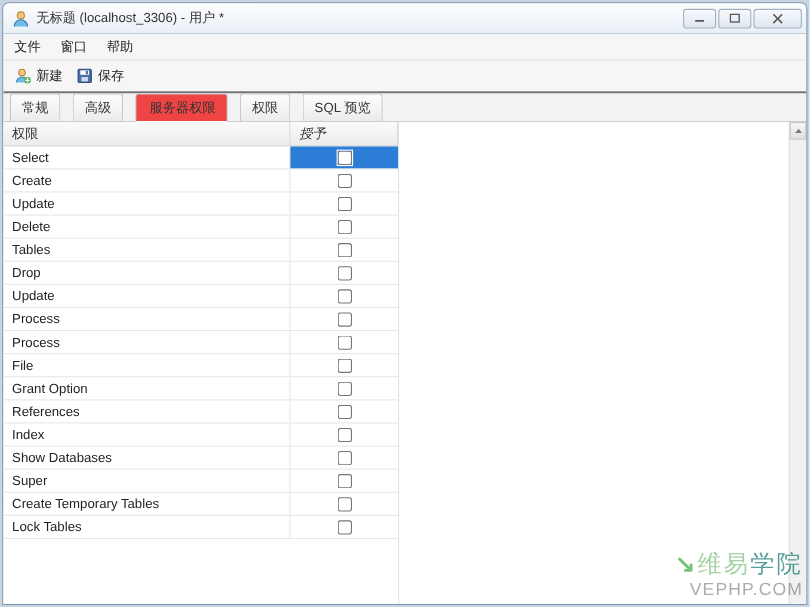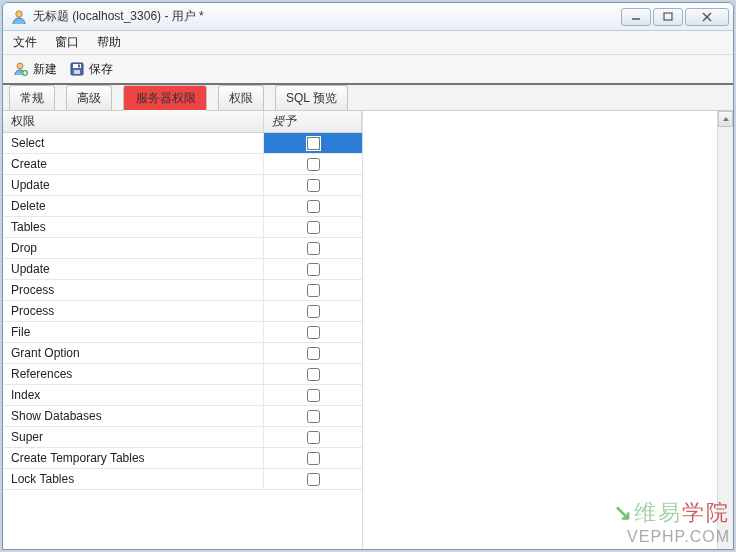--- a/index.html
+++ b/index.html
@@ -375,16 +375,16 @@
             </svg>
           </div>
       </div>
     </div>
   </div>
 
 </div>
 
 <div class="watermark">
   <div class="wm1">
-    <span class="accent">↘</span><span>维易</span><span style="color:#b91c1c">学院</span>
+    <span class="accent">↘</span><span>维易</span><span style="color:#0f766e">学院</span>
   </div>
   <div class="wm2">VEPHP.COM</div>
 </div>
 
 </body></html>

